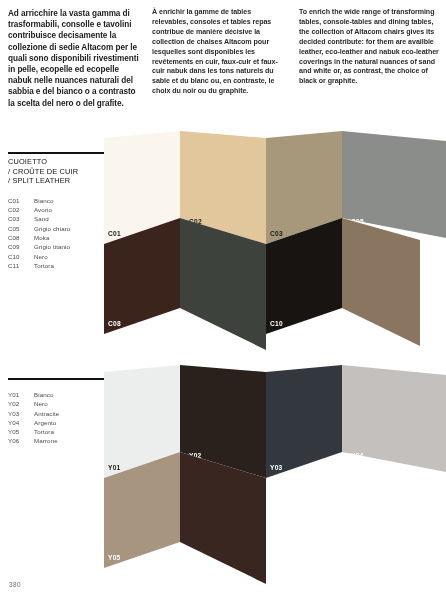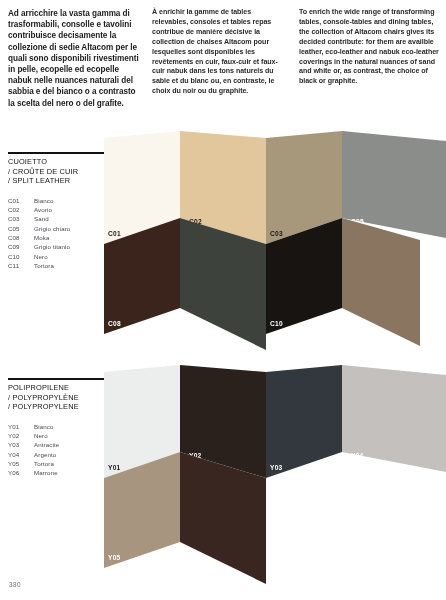--- a/index.html
+++ b/index.html
@@ -150,25 +150,20 @@
         <polygon points="266,116 342,90 342,180 266,206" fill="#171412"></polygon>
         <polygon points="342,90 420,112 420,218 342,180" fill="#8a7660"></polygon>
         <text class="face-label lbl-light" x="270" y="198">C10</text>
         <text class="face-label lbl-light" x="351" y="214">C11</text>
       </g>
     </svg>
   </div>
 
   <div class="legend" id="legend-poly">
     <div class="rule"></div>
-    <h3>
-      <span>POLIPROPILENE</span><br>
-      <span>/ POLYPROPYLÈNE</span><br>
-      <span>/ POLYPROPYLENE</span>
-    </h3>
     <ul>
       <li>
           <span class="code">Y01</span>
           <span class="nm">Bianco</span>
         </li>
       <li>
           <span class="code">Y02</span>
           <span class="nm">Nero</span>
         </li>
       <li>

